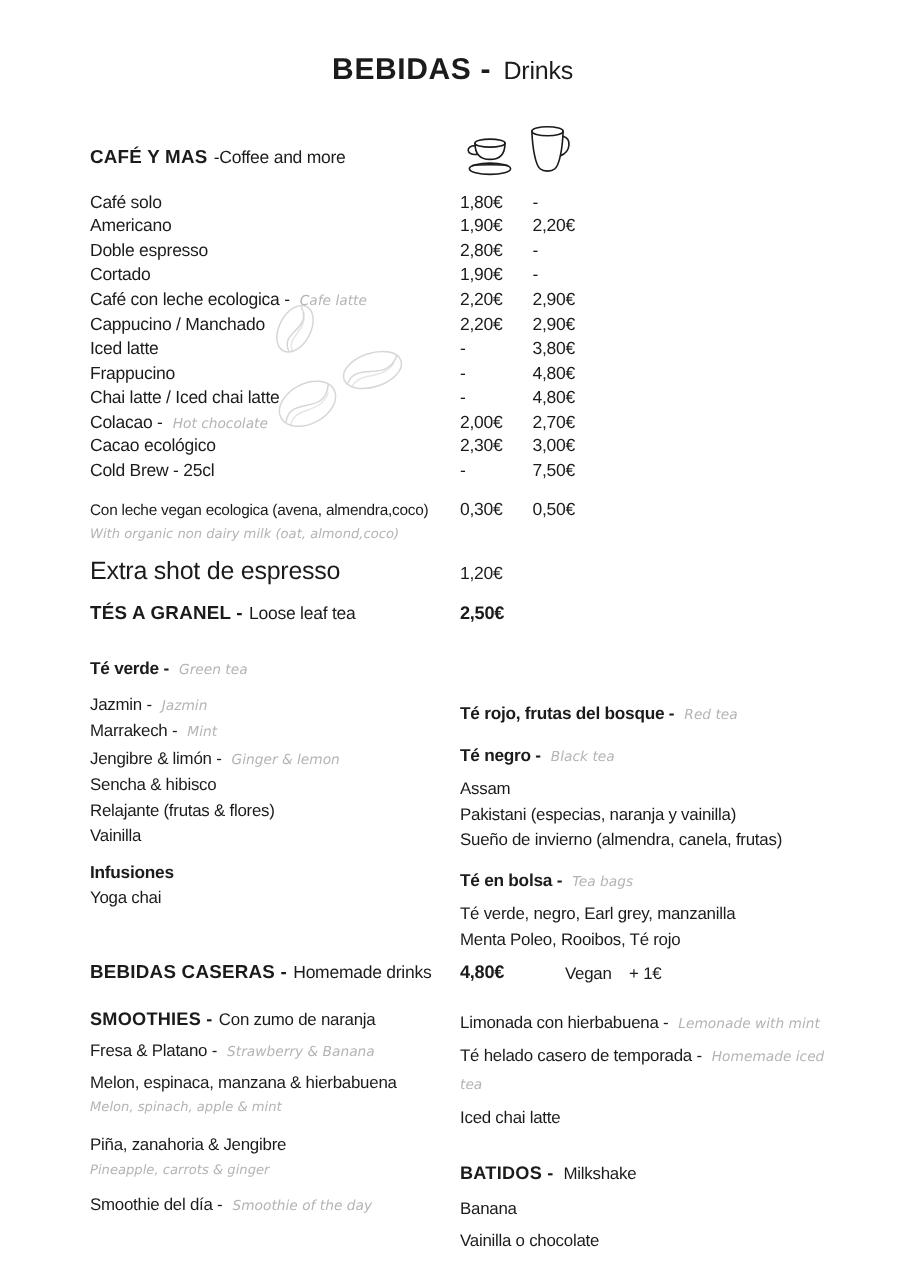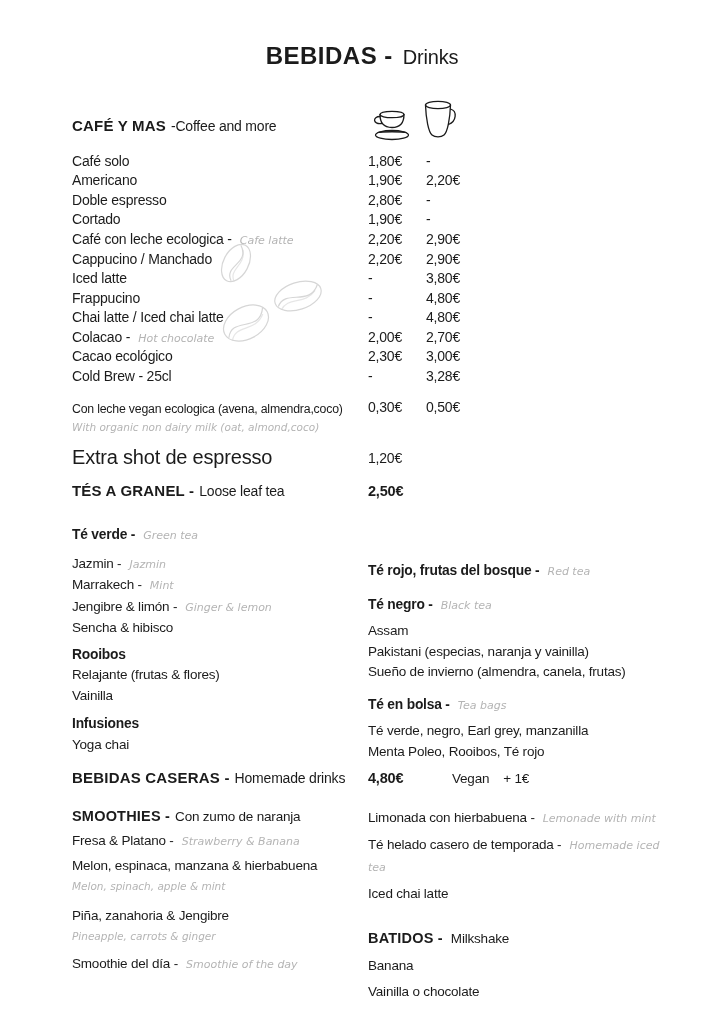--- a/index.html
+++ b/index.html
@@ -148,21 +148,21 @@
         <div class="price">2,70€</div>
       </div>
     <div class="crow">
         <div><span>Cacao ecológico</span><span class="note"></span></div>
         <div class="price">2,30€</div>
         <div class="price">3,00€</div>
       </div>
     <div class="crow">
         <div><span>Cold Brew - 25cl</span><span class="note"></span></div>
         <div class="price">-</div>
-        <div class="price">3,28€</div>
+        <div class="price">7,50€</div>
       </div>
   </div>
 
   <div id="vegan-row" class="abs z1 grid" style="align-items:start;">
     <div>
       <span class="vname">Con leche vegan ecologica (avena, almendra,coco)</span>
       <span class="sub">With organic non dairy milk (oat, almond,coco)</span>
     </div>
     <div class="price">0,30€</div>
     <div class="price">0,50€</div>
@@ -179,21 +179,20 @@
     </div>
     <div class="bold-price">2,50€</div>
   </div>
 
   <div id="tea-left" class="abs z1 tea-col">
     <div class="tline" style="margin-bottom:7px;"><span class="thead">Té verde -</span><span class="note">Green tea</span></div>
     <div class="tline"><span>Jazmin -</span><span class="note">Jazmin</span></div>
     <div class="tline"><span>Marrakech -</span><span class="note">Mint</span></div>
     <div class="tline"><span>Jengibre &amp; limón -</span><span class="note">Ginger &amp; lemon</span></div>
     <div class="tline"><span>Sencha &amp; hibisco</span></div>
-    <div class="tline thead" style="margin-top:6px;">Rooibos</div>
     <div class="tline">Relajante (frutas &amp; flores)</div>
     <div class="tline">Vainilla</div>
     <div class="tline thead" style="margin-top:8px;">Infusiones</div>
     <div class="tline">Yoga chai</div>
   </div>
 
   <div id="tea-right" class="abs z1 tea-col">
     <div class="tline" style="margin-bottom:12px;"><span class="thead">Té rojo, frutas del bosque -</span><span class="note">Red tea</span></div>
     <div class="tline" style="margin-bottom:5px;"><span class="thead">Té negro -</span><span class="note">Black tea</span></div>
     <div class="tline">Assam</div>

